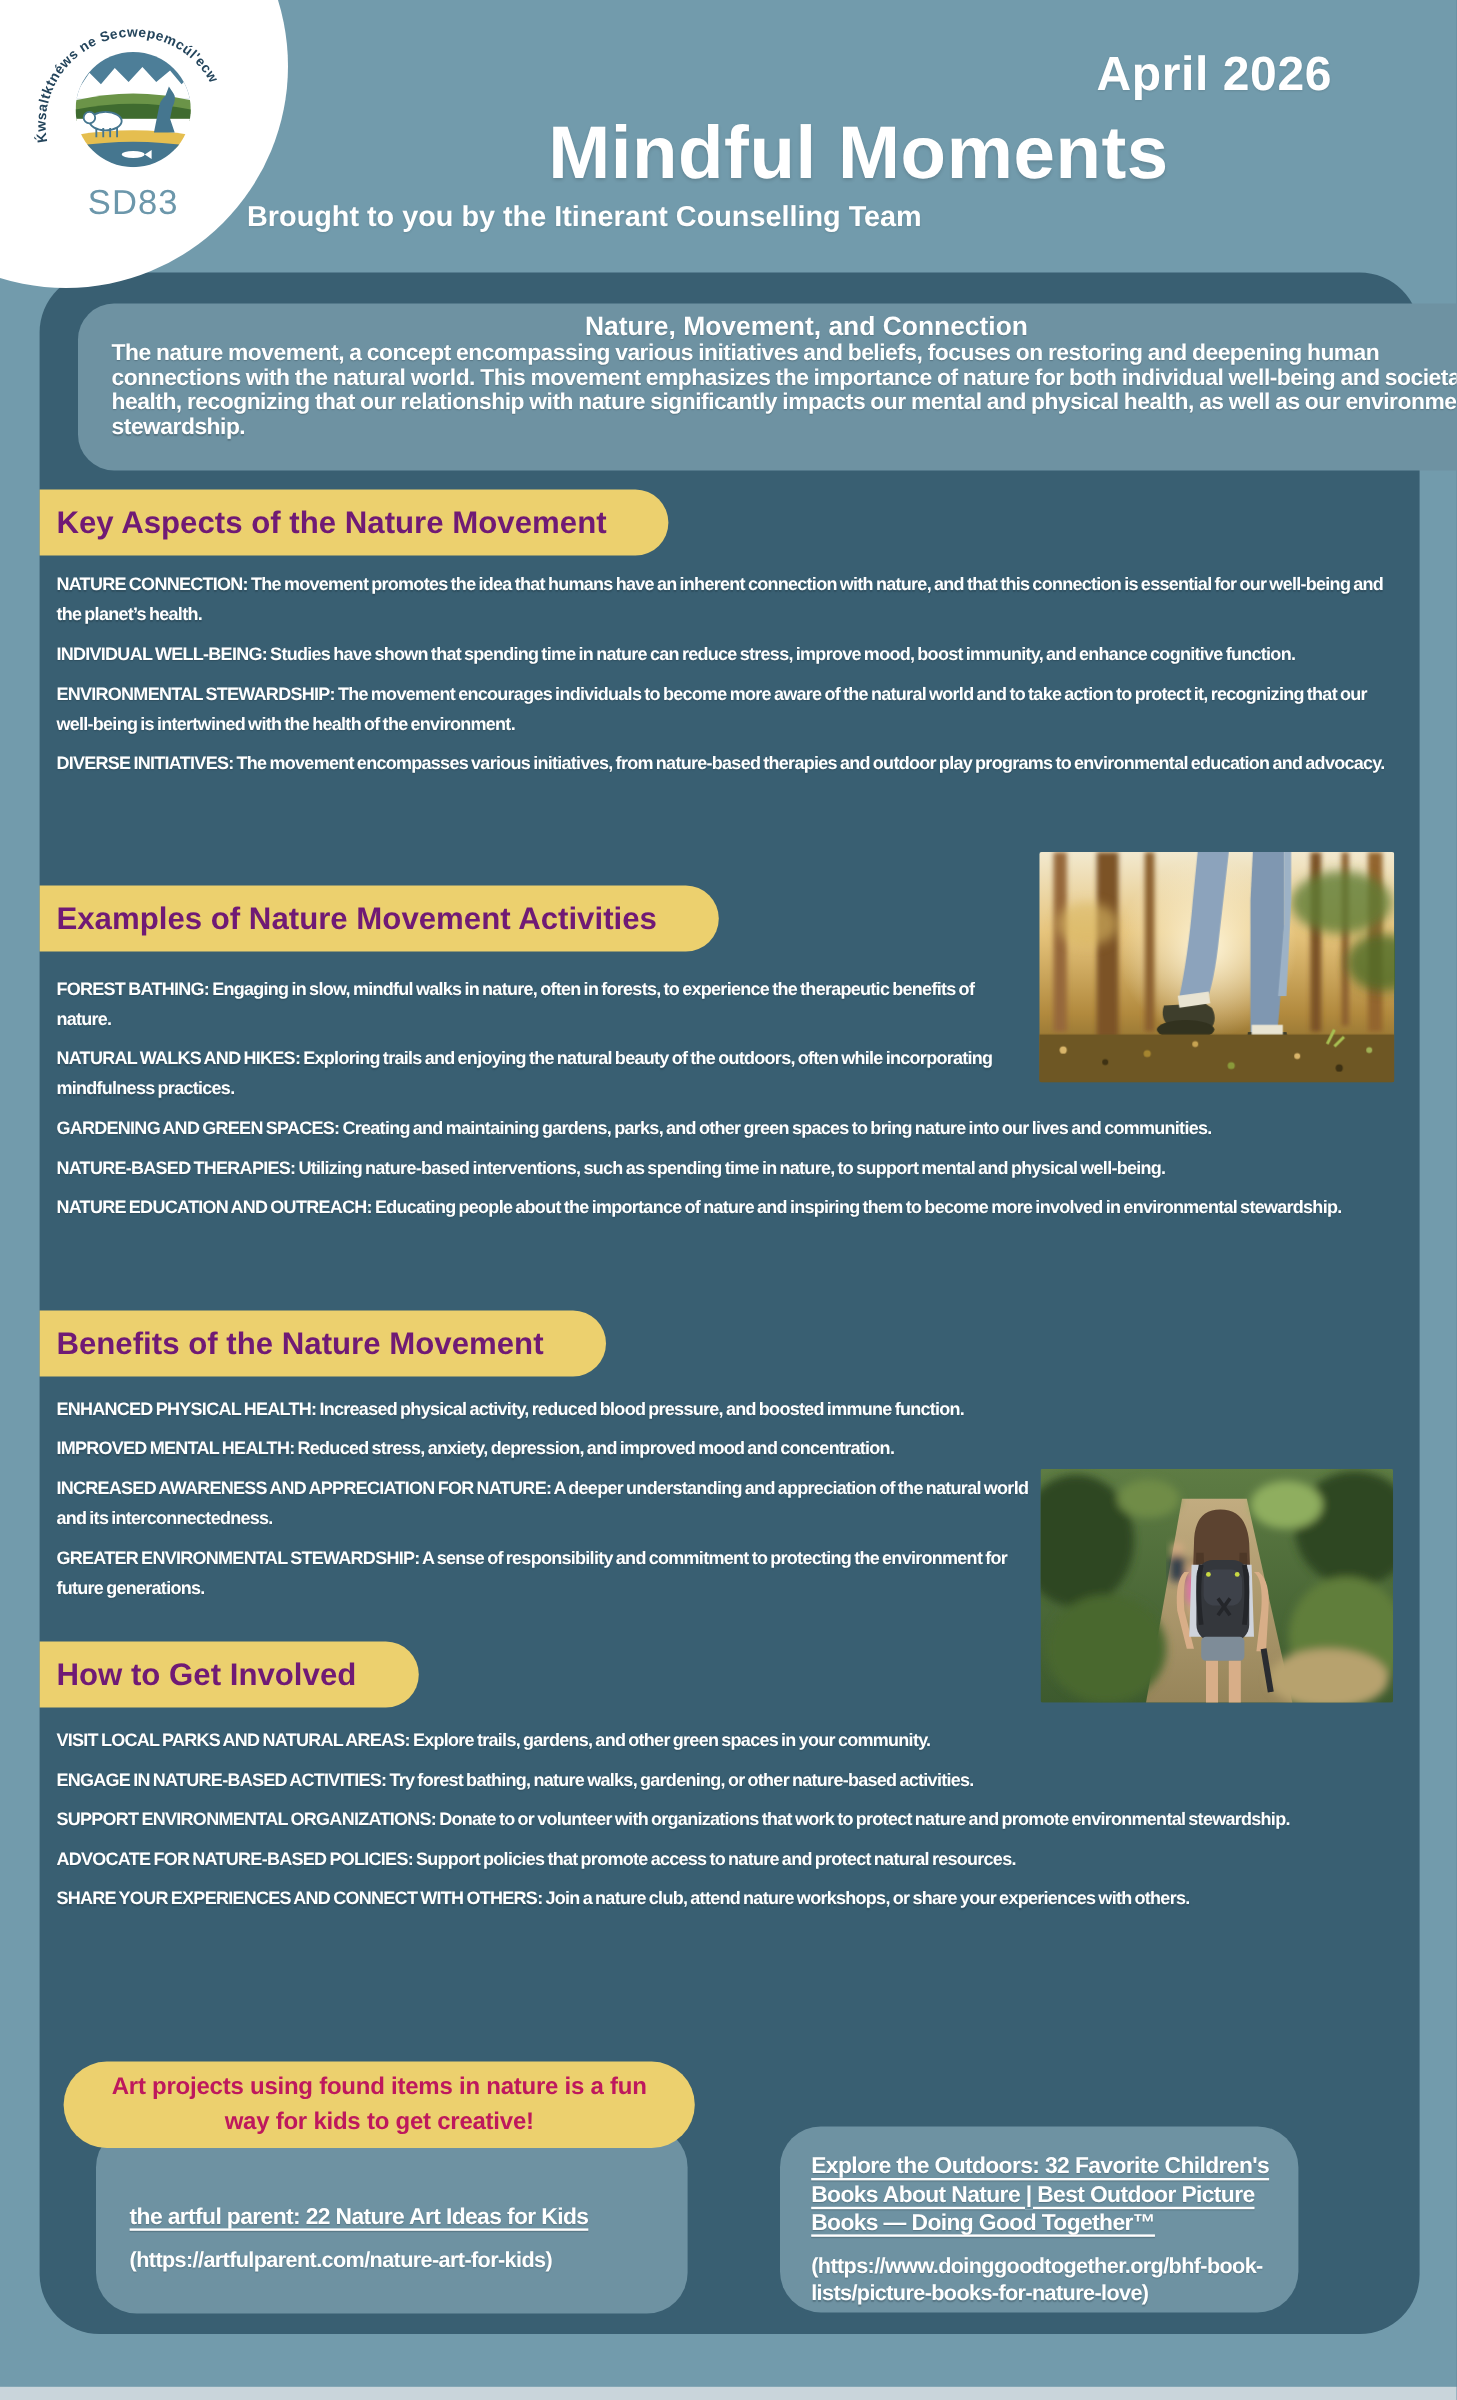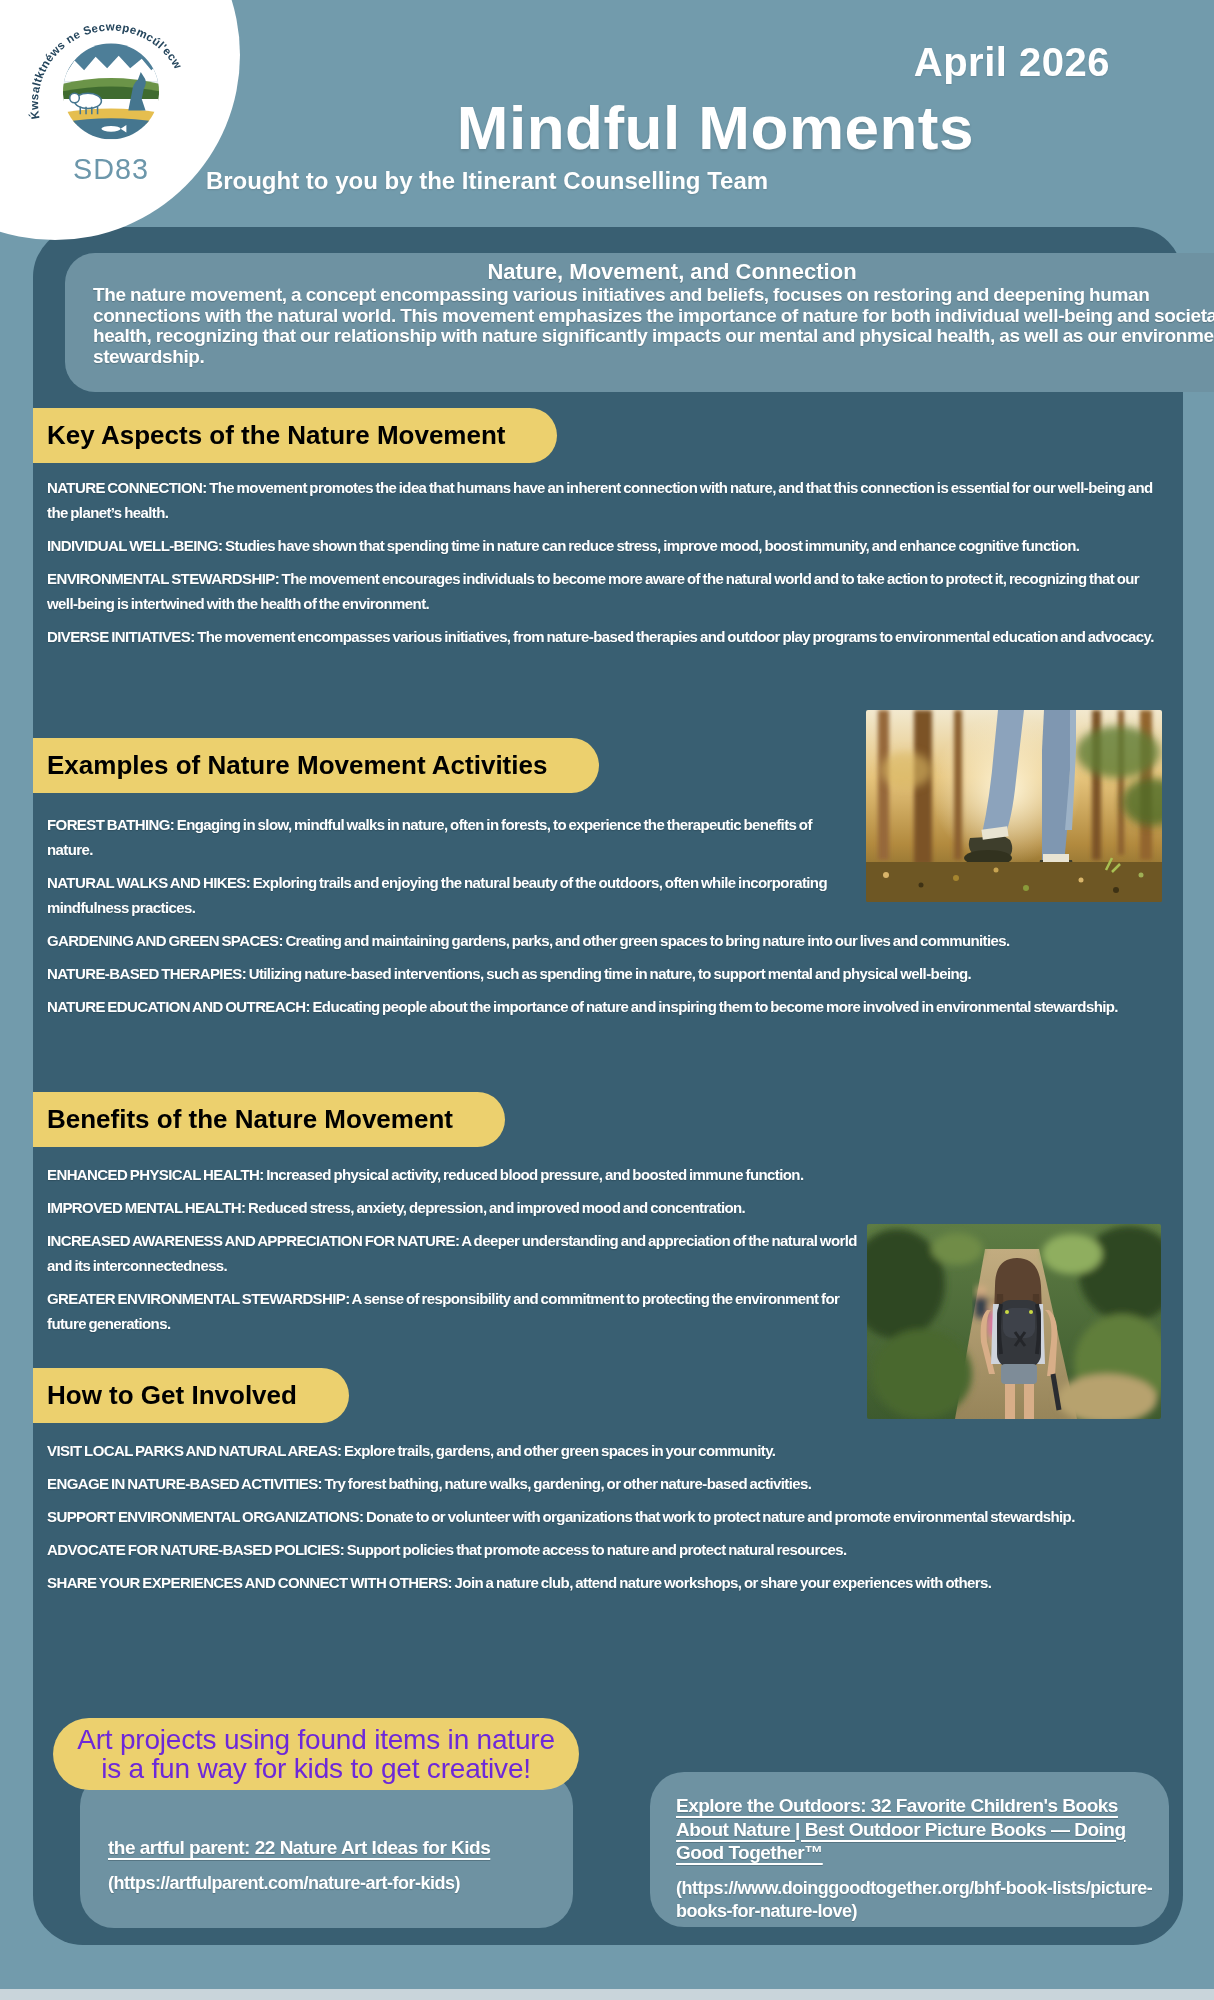--- a/index.html
+++ b/index.html
@@ -38,21 +38,21 @@
   .intro{
     position:absolute;left:32px;top:26px;width:1214px;height:139px;
     background:#6E92A2;border-radius:30px;box-sizing:border-box;
     padding:6px 28px 0 28px;color:#ffffff;
     text-shadow:0 1px 1px rgba(40,60,70,.35);
   }
   .intro-title{font-size:22px;font-weight:700;text-align:center;line-height:26px;}
   .intro-body{font-size:19px;font-weight:700;line-height:20.5px;letter-spacing:-.4px;word-spacing:-.5px;}
   .pill{
     position:absolute;left:0;display:inline-block;
-    background:#ECD06E;color:#000000;
+    background:#ECD06E;color:#701a75;
     font-size:26px;font-weight:700;line-height:55px;height:55px;
     padding:0 52px 0 14px;border-radius:0 44px 44px 0;
     white-space:nowrap;
   }
   .sec{position:absolute;left:14px;width:1122px;color:#ffffff;}
   .para{
     margin:0 0 8px 0;font-size:15px;font-weight:700;line-height:25px;
     letter-spacing:-.6px;word-spacing:-1px;
     text-shadow:0 1px 1px rgba(30,50,60,.35);
   }
@@ -64,28 +64,28 @@
   .photo1{left:833px;top:483px;width:296px;height:192px;}
   .photo2{left:834px;top:997px;width:294px;height:195px;}
   
   .card-box{
     position:absolute;background:#6E92A2;border-radius:34px;z-index:2;
     box-sizing:border-box;color:#ffffff;
     text-shadow:0 1px 1px rgba(30,50,60,.3);
   }
   .card-pill{
     position:absolute;background:#ECD06E;border-radius:40px;z-index:3;
-    color:#6d28d9;font-size:28px;font-weight:400;text-align:center;
+    color:#be185d;font-size:20px;font-weight:700;text-align:center;
     box-sizing:border-box;padding:7px 20px 0 20px;line-height:29px;
     letter-spacing:-.2px;
   }
   .cp-left{left:20px;top:1491px;width:526px;height:72px;}
   .cb-left{left:47px;top:1545px;width:493px;height:156px;padding:64px 12px 0 28px;}
   .cp-right{left:587px;top:1491px;width:537px;height:72px;}
-  .cb-right{left:617px;top:1545px;width:519px;height:155px;padding:22px 14px 16px 26px;}
+  .cb-right{left:617px;top:1545px;width:432px;height:155px;padding:22px 14px 16px 26px;}
   .card-link{
     display:inline;color:#ffffff;font-size:19px;font-weight:700;line-height:23.5px;
     letter-spacing:-.5px;text-decoration:underline;text-underline-offset:4px;
     text-decoration-thickness:2px;cursor:pointer;
   }
   .card-url{
     margin-top:12px;font-size:18px;font-weight:700;line-height:23px;
     letter-spacing:-.5px;overflow-wrap:anywhere;
   }
   .bottom-strip{

